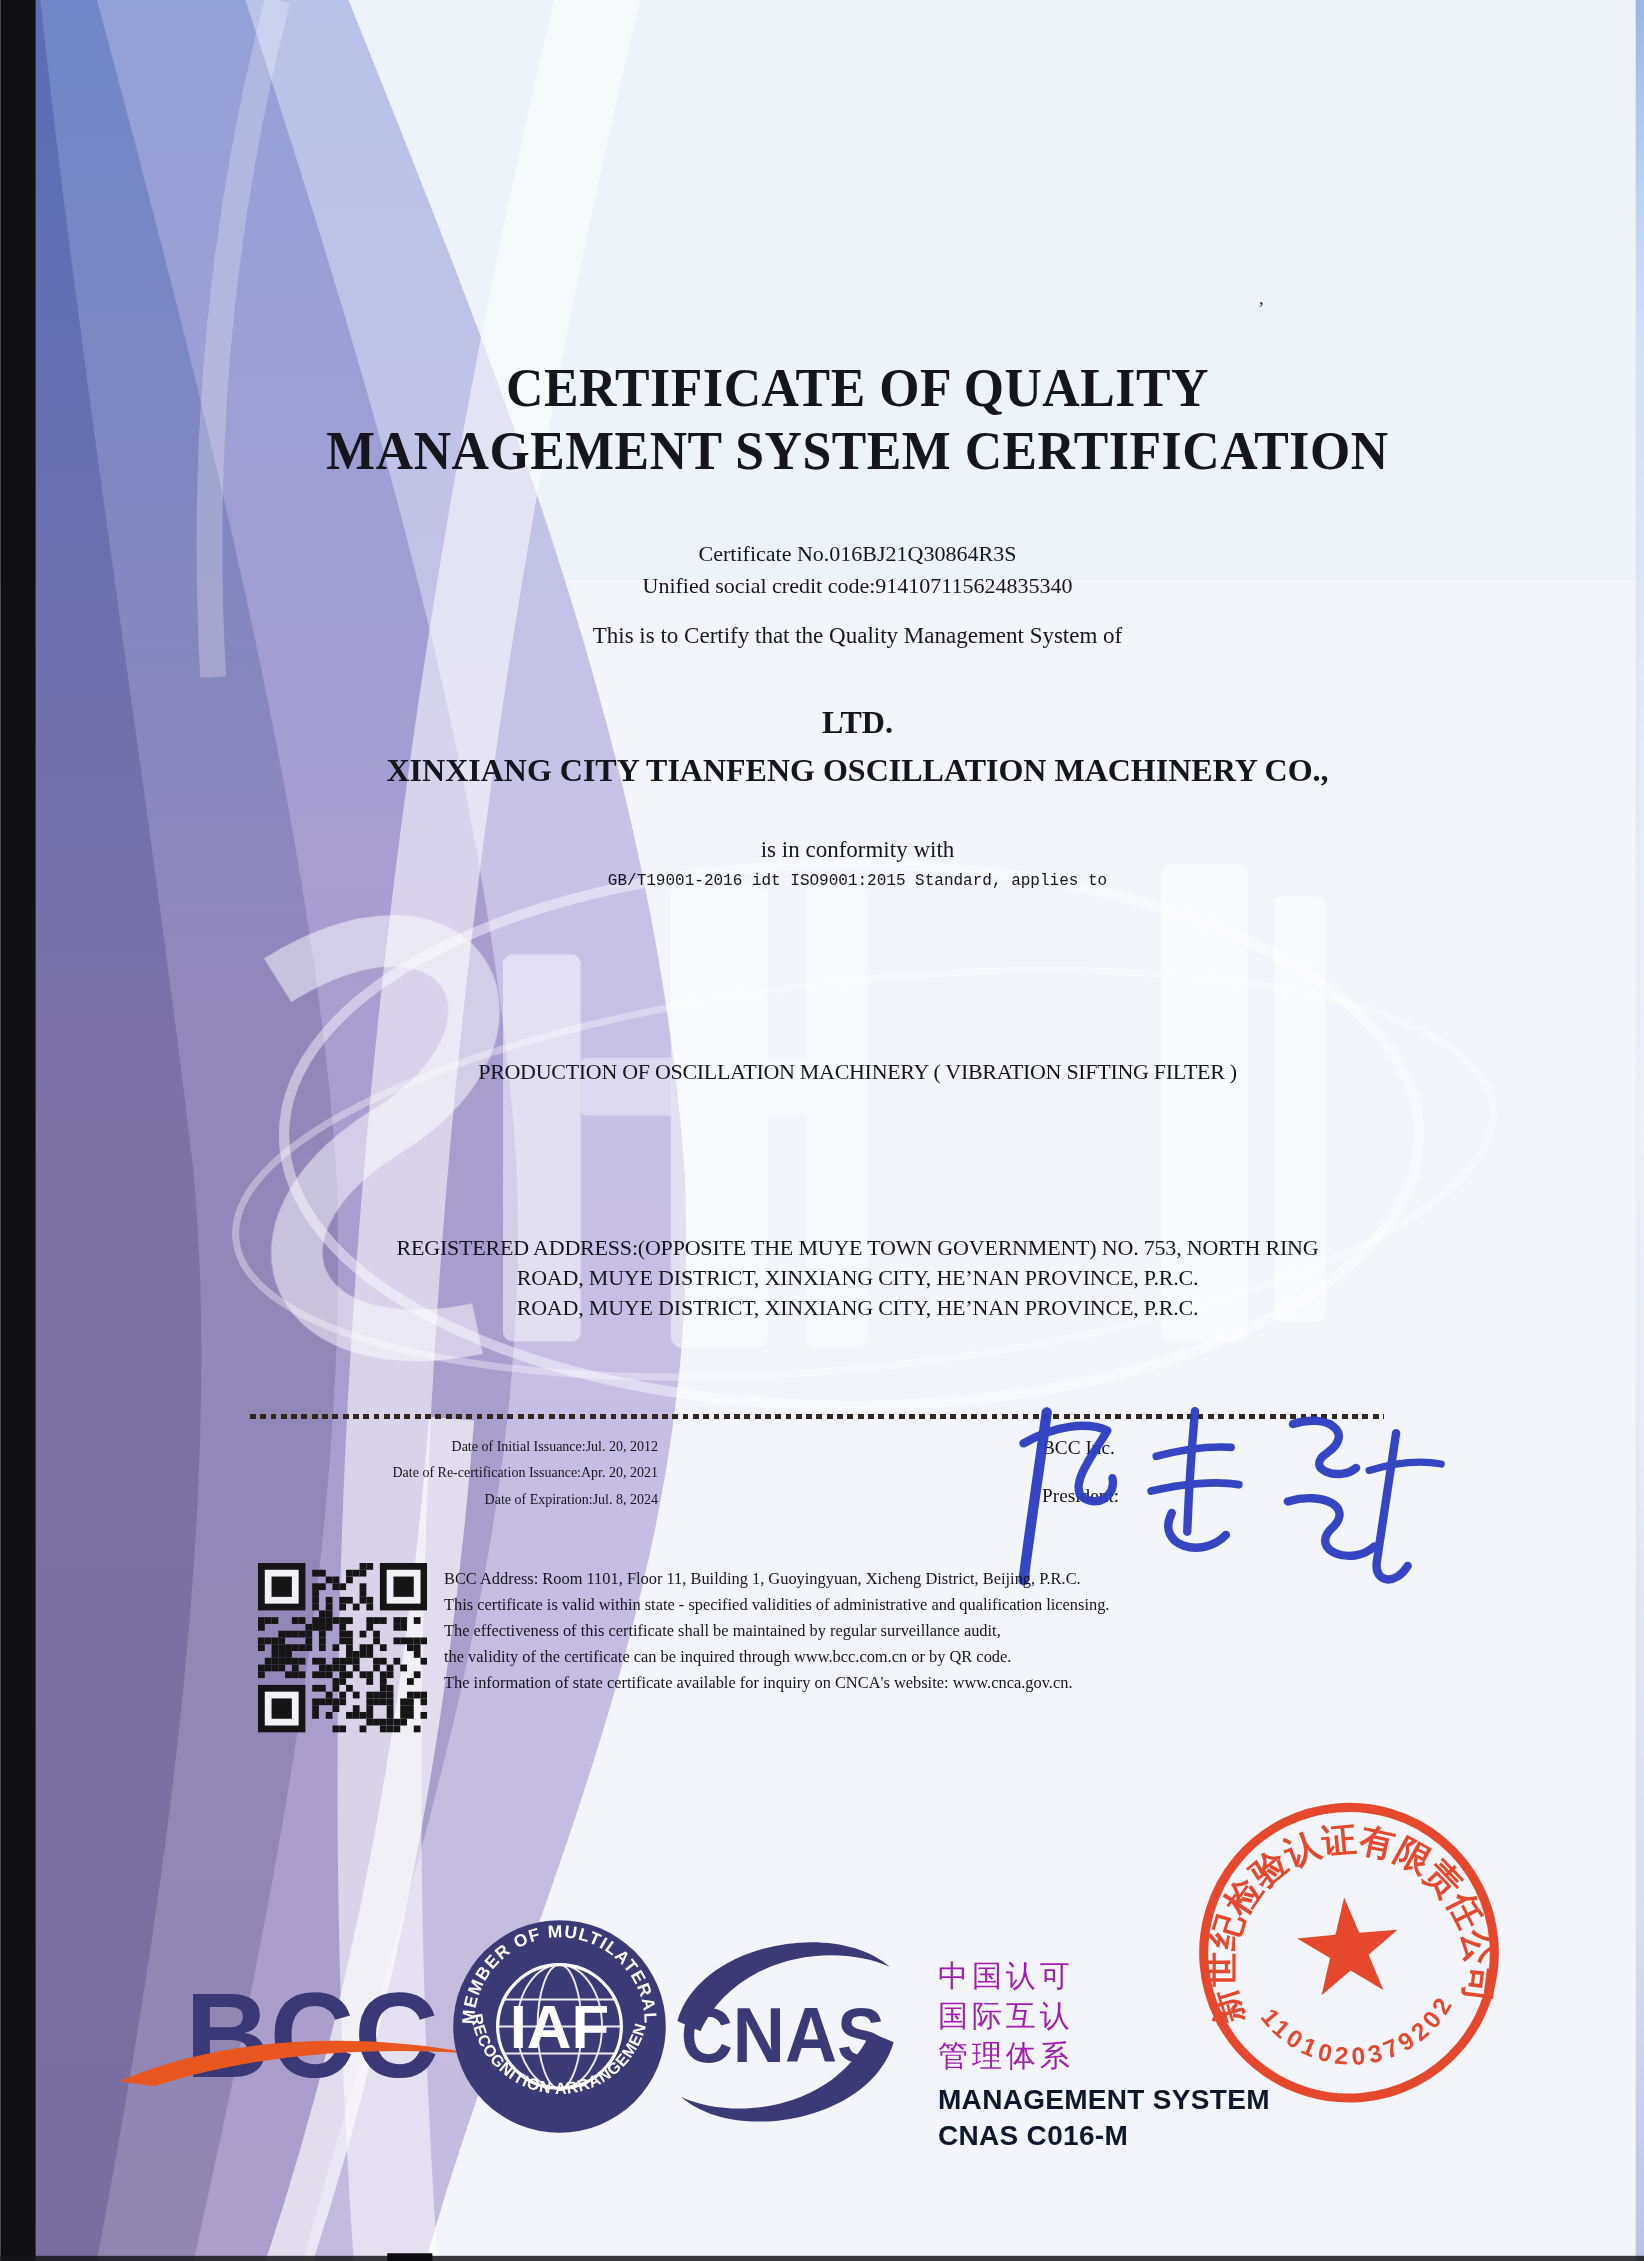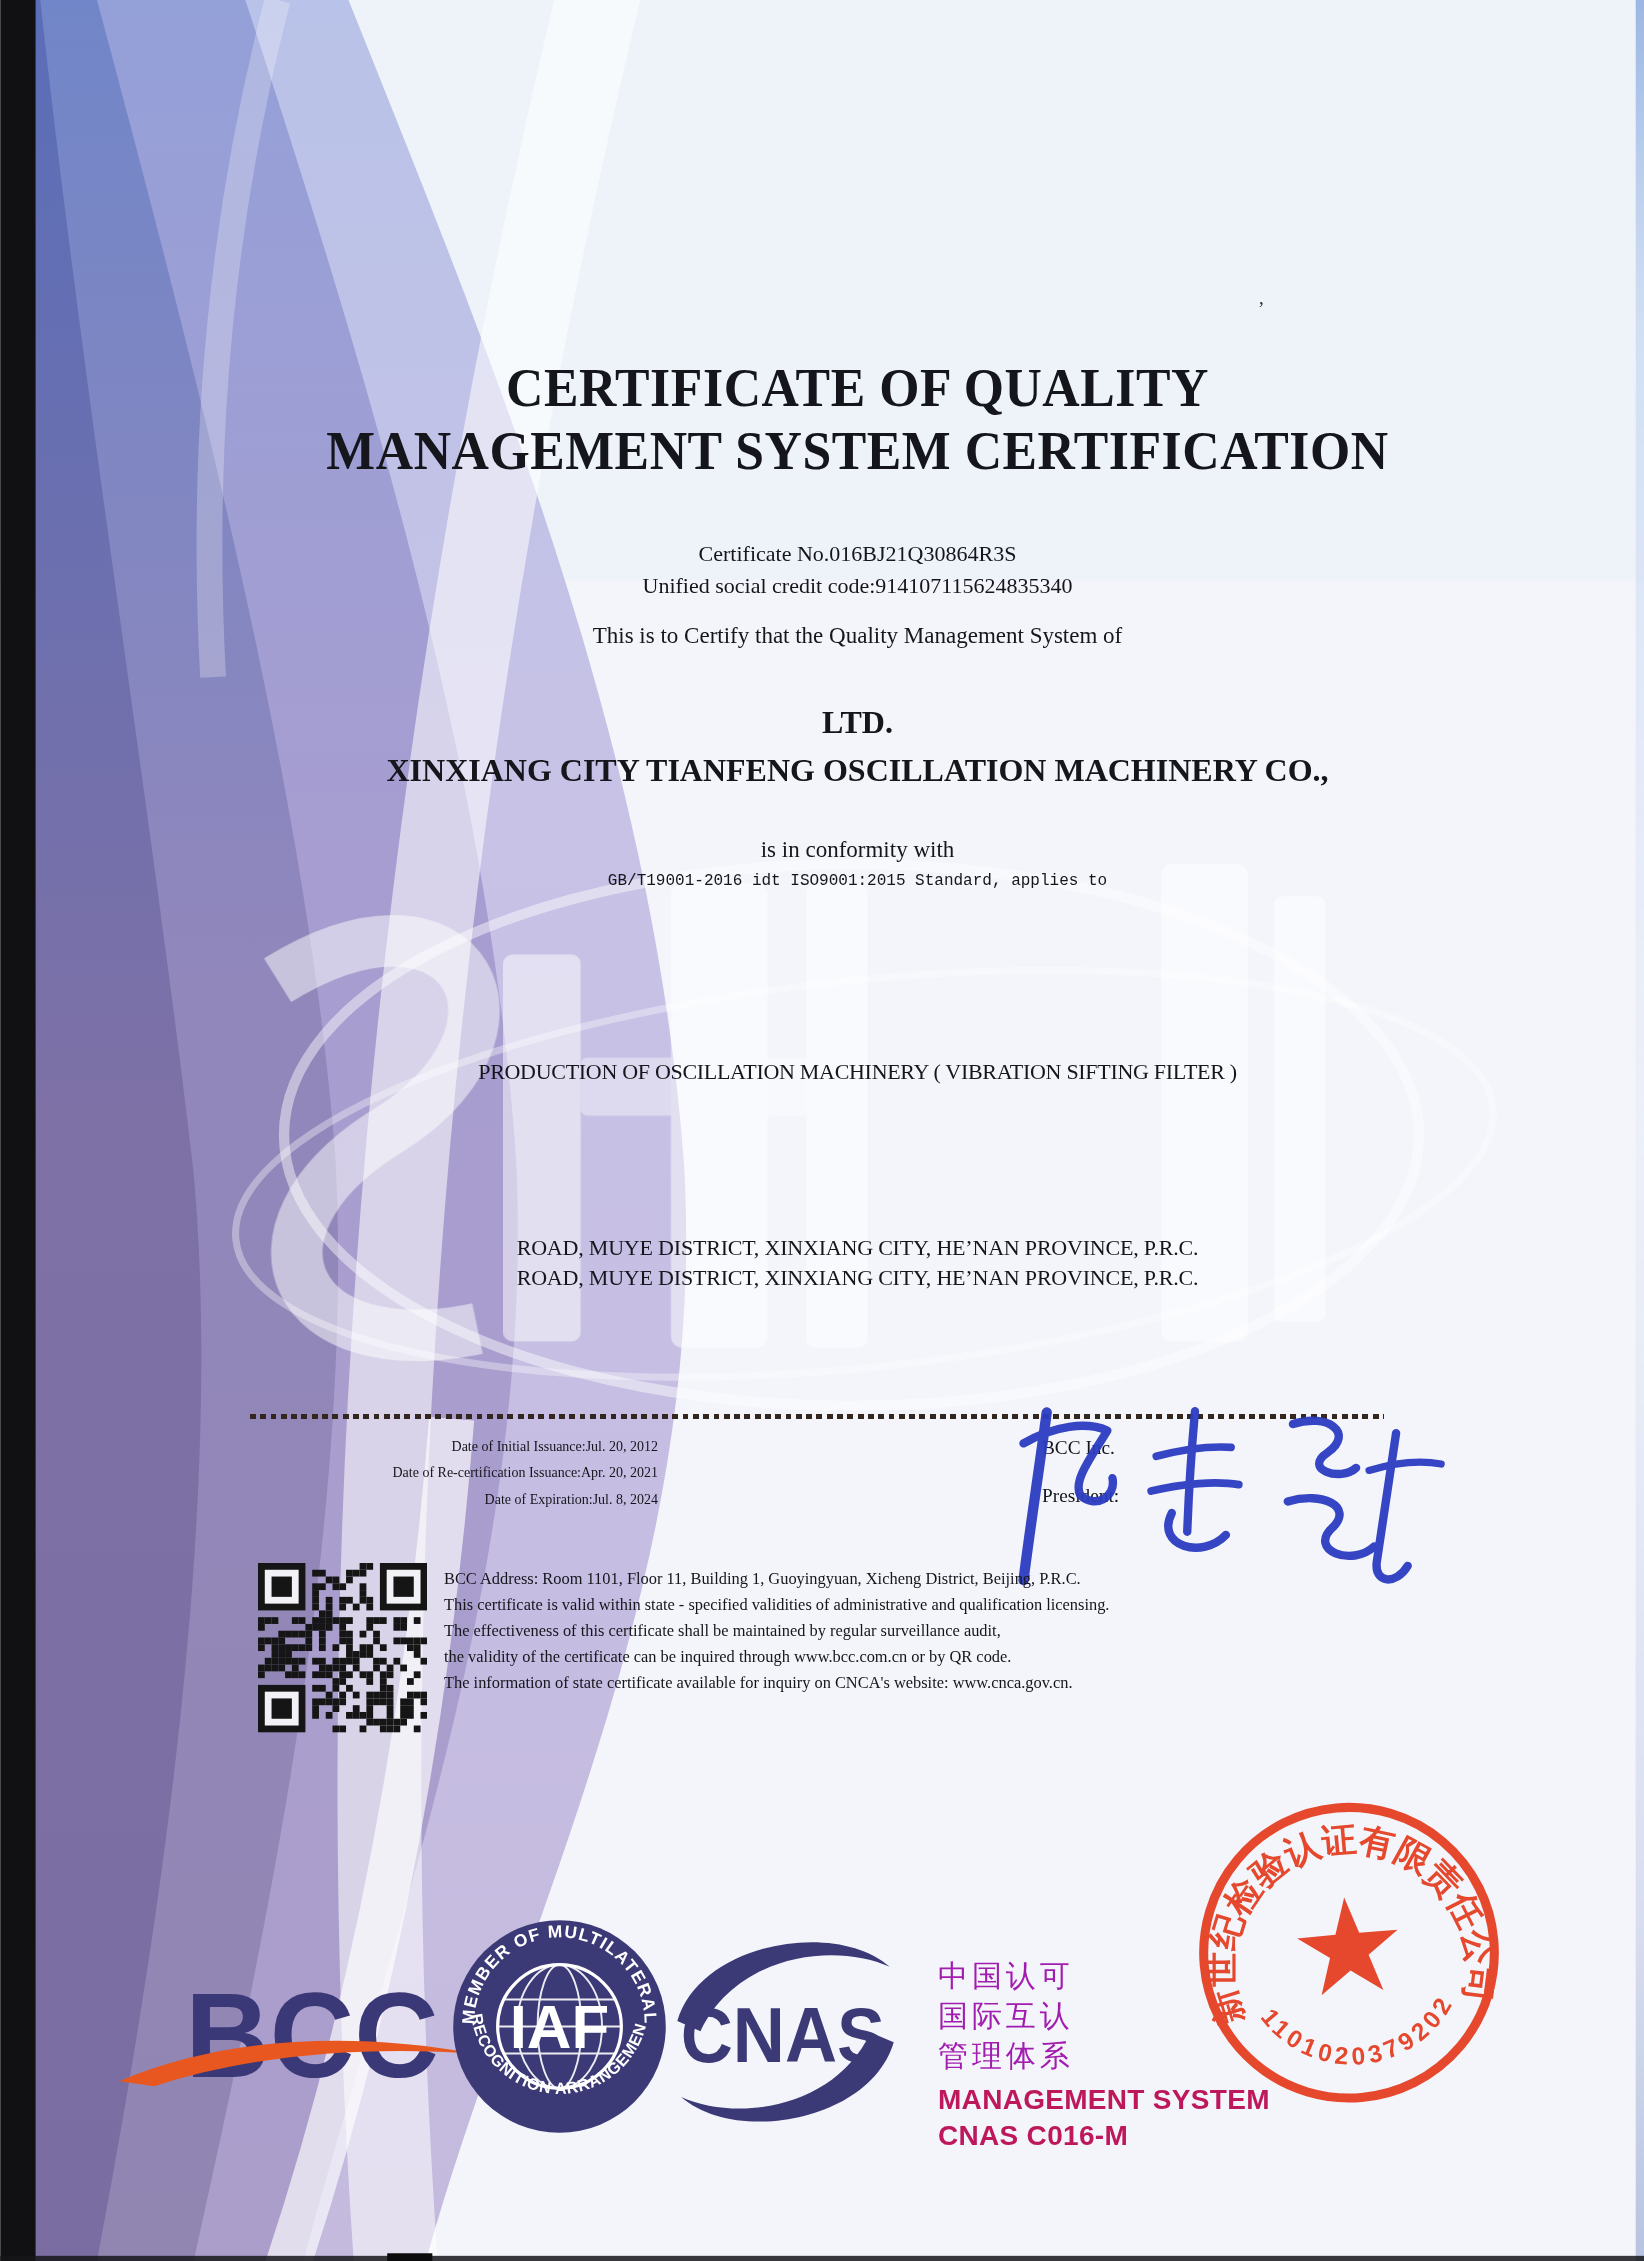--- a/index.html
+++ b/index.html
@@ -27,21 +27,21 @@
   .issuer{left:1042px;font-size:19.3px;}
   .footnote{top:1566px;left:444px;width:768px;font-size:16.4px;line-height:26px;}
   
   .bcc-text{
     left:157px;top:1968px;width:310px;text-align:center;
     font-family:"Liberation Sans",sans-serif;font-weight:bold;font-size:117px;
     color:#3b3877;letter-spacing:0px;transform:scaleY(1.03);
   }
   .accred{left:938px;top:1956px;font-family:"Liberation Sans",sans-serif;}
   .accred .zh{font-size:30px;line-height:40px;color:#a21caf;letter-spacing:3.9px;}
-  .accred .en{font-size:28px;line-height:36px;font-weight:bold;color:#be185d;letter-spacing:0.3px;}
+  .accred .en{font-size:28px;line-height:36px;font-weight:bold;color:#0f172a;letter-spacing:0.3px;}
   .stray{top:298px;left:1258px;font-size:19.3px;color:#2a2a33;}
   .sig-label{line-height:19.3px;}
 </style>
 </head>
 <body>
 
 <div id="page">
 
   <svg class="abs" style="left:0;top:0;" width="1645" height="2261" viewBox="0 0 2550 3506">
     <defs>
@@ -122,20 +122,21 @@
   <div class="abs ctr company">
     <div>LTD.</div>
     <div>XINXIANG CITY TIANFENG OSCILLATION MACHINERY CO.,</div>
   </div>
 
   <div class="abs ctr conform">is in conformity with</div>
   <div class="abs ctr standard">GB/T19001-2016 idt ISO9001:2015 Standard, applies to</div>
   <div class="abs ctr scope">PRODUCTION OF OSCILLATION MACHINERY ( VIBRATION SIFTING FILTER )</div>
 
   <div class="abs ctr addr">
+    <div>REGISTERED ADDRESS:(OPPOSITE THE MUYE TOWN GOVERNMENT) NO. 753, NORTH RING</div>
     <div>ROAD, MUYE DISTRICT, XINXIANG CITY, HE’NAN PROVINCE, P.R.C.</div>
     <div>ROAD, MUYE DISTRICT, XINXIANG CITY, HE’NAN PROVINCE, P.R.C.</div>
   </div>
 
   <div class="abs dotline"></div>
 
   <div class="abs dates">
     <div>Date of Initial Issuance:Jul. 20, 2012</div>
     <div>Date of Re-certification Issuance:Apr. 20, 2021</div>
     <div>Date of Expiration:Jul. 8, 2024</div>

